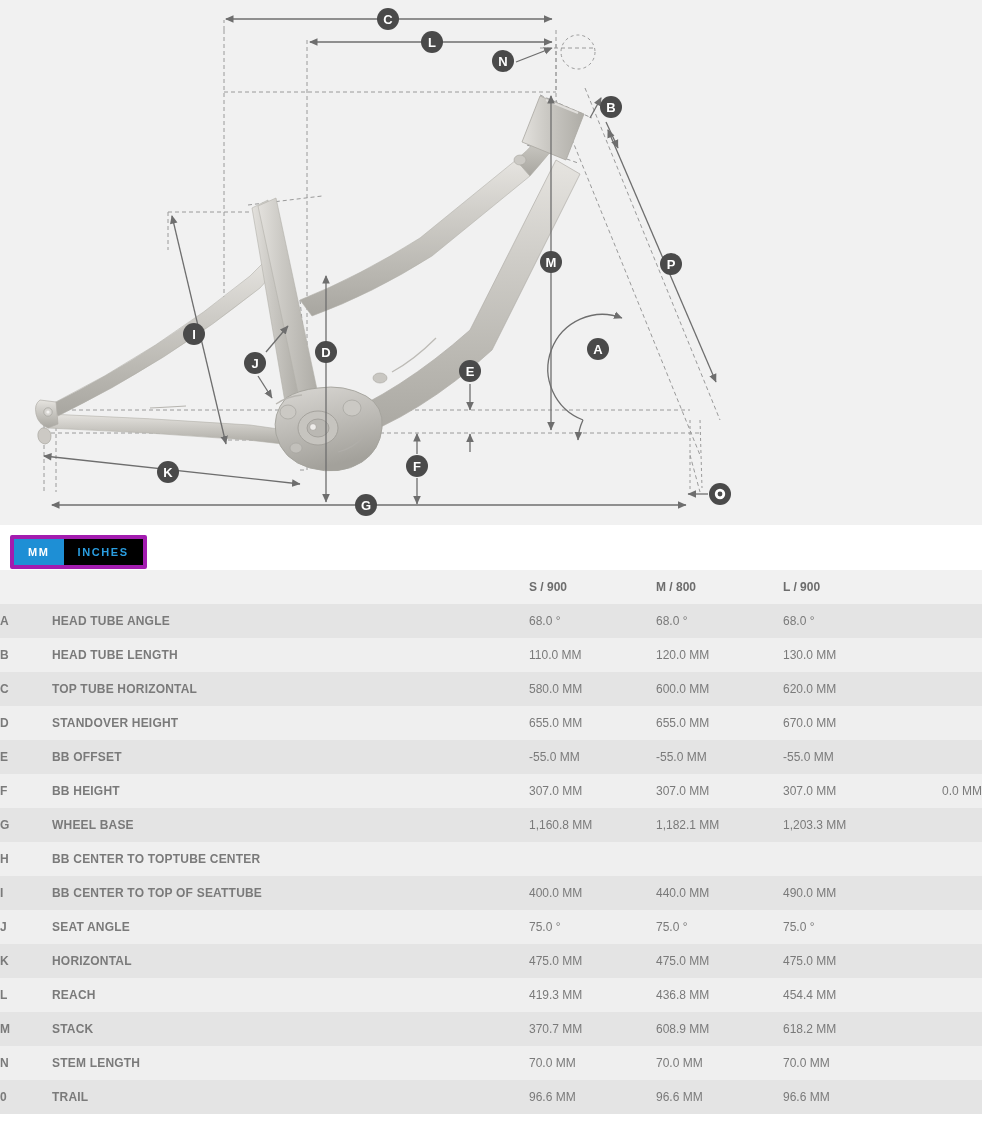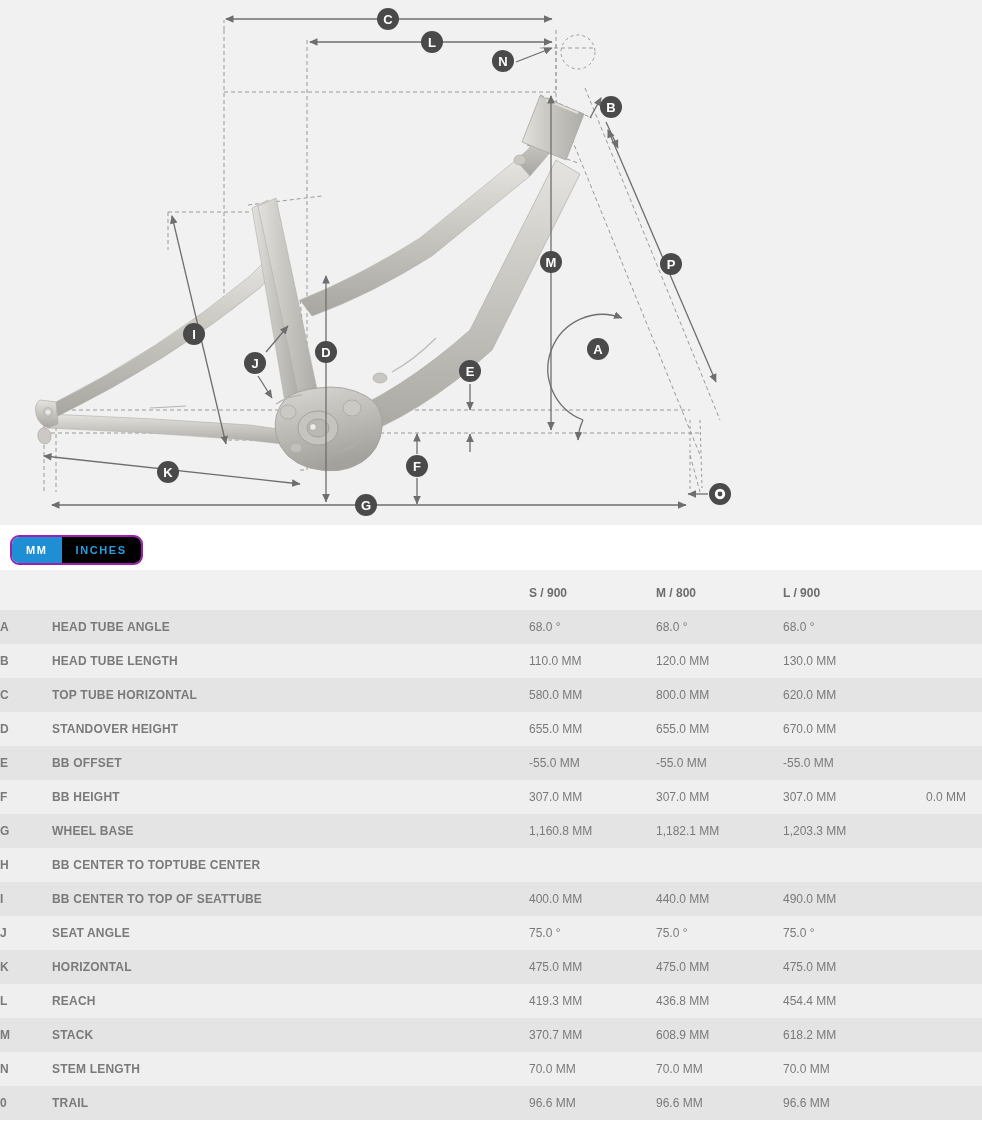--- a/index.html
+++ b/index.html
@@ -17,22 +17,22 @@
     width:982px;height:525px;
     background:#f1f1f1;
     overflow:hidden;
   }
   .diagram-svg{position:absolute;top:0;left:0;}
 
   
   .unit-toggle{
     position:absolute;left:10px;top:535px;
     display:flex;
-    border:2px solid #a21caf;
-    border-radius:9px;
+    border:4px solid #a21caf;
+    border-radius:2px;
     overflow:hidden;
     height:26px;
   }
   .unit-btn{
     display:flex;align-items:center;justify-content:center;
     font-size:11px;font-weight:bold;letter-spacing:1.6px;
     padding:0 14px;
     cursor:pointer;
     user-select:none;
   }
@@ -54,21 +54,21 @@
   table.geo col.c-val{width:127px;}
   table.geo col.c-extra{width:72px;}
 
   table.geo thead th{
     background:#f1f1f1;
     height:34px;
     font-size:12px;
     font-weight:bold;
     color:#6d6d6d;
     text-align:left;
-    padding:6px 0 0 0;
+    padding:0 0 0 0;
     border:none;
     vertical-align:middle;
   }
   table.geo tbody tr{height:34px;}
   table.geo tbody tr.odd  td{background:#e4e4e4;}
   table.geo tbody tr.even td{background:#efefef;}
 
   table.geo td{
     border:none;
     vertical-align:middle;
@@ -86,21 +86,21 @@
     font-weight:bold;
     color:#5c5c5c;
     font-size:11.5px;
     letter-spacing:.2px;
     padding-left:57px;
     margin-left:40px;
   }
   th.h-blank{}
   th.h-size{padding-left:8px;}
   td.val{padding-left:8px;color:#8a8a8a;font-size:12.5px;}
-  td.extra{padding-left:0;text-align:center;padding-right:4px;color:#8a8a8a;font-size:12.5px;}
+  td.extra{padding-left:0;text-align:right;padding-right:4px;color:#8a8a8a;font-size:12.5px;}
 </style>
 </head>
 <body>
 
 <div id="root">
 
   <div class="diagram-panel">
     <svg class="diagram-svg" width="982" height="525" viewBox="0 0 982 525">
       <defs>
         <linearGradient id="tubeGrad" x1="0" y1="0" x2="0" y2="1">
@@ -353,21 +353,21 @@
             <td class="name">HEAD TUBE LENGTH</td>
             <td class="val">110.0 MM</td>
             <td class="val">120.0 MM</td>
             <td class="val">130.0 MM</td>
             <td class="extra"></td>
           </tr>
           <tr class="odd">
             <td class="letter">C</td>
             <td class="name">TOP TUBE HORIZONTAL</td>
             <td class="val">580.0 MM</td>
-            <td class="val">800.0 MM</td>
+            <td class="val">600.0 MM</td>
             <td class="val">620.0 MM</td>
             <td class="extra"></td>
           </tr>
           <tr class="even">
             <td class="letter">D</td>
             <td class="name">STANDOVER HEIGHT</td>
             <td class="val">655.0 MM</td>
             <td class="val">655.0 MM</td>
             <td class="val">670.0 MM</td>
             <td class="extra"></td>

